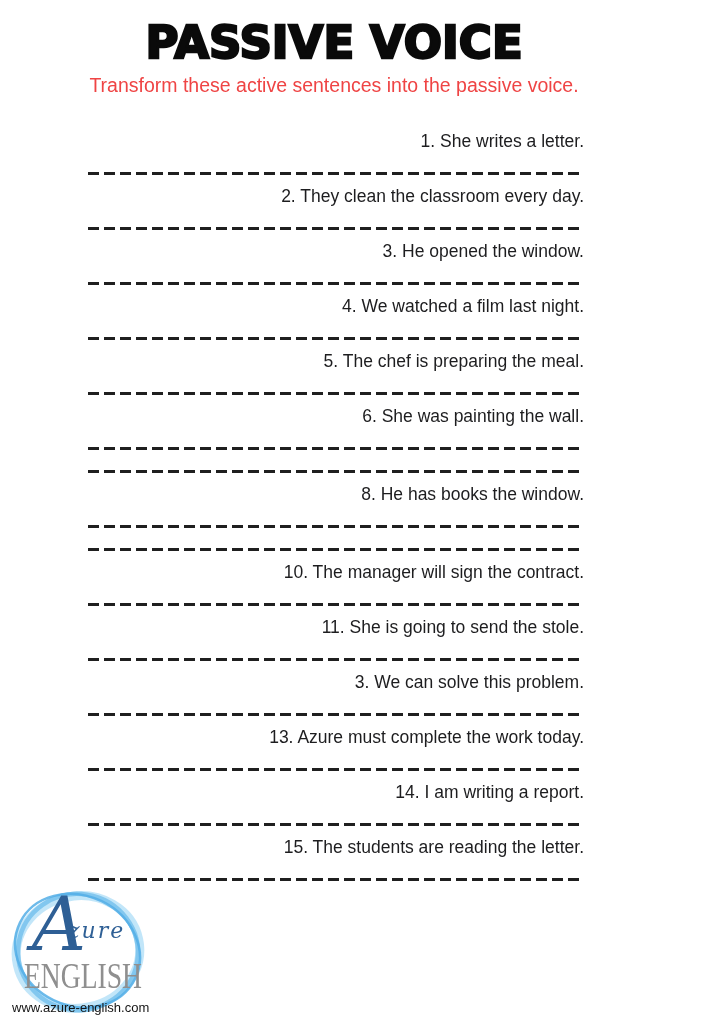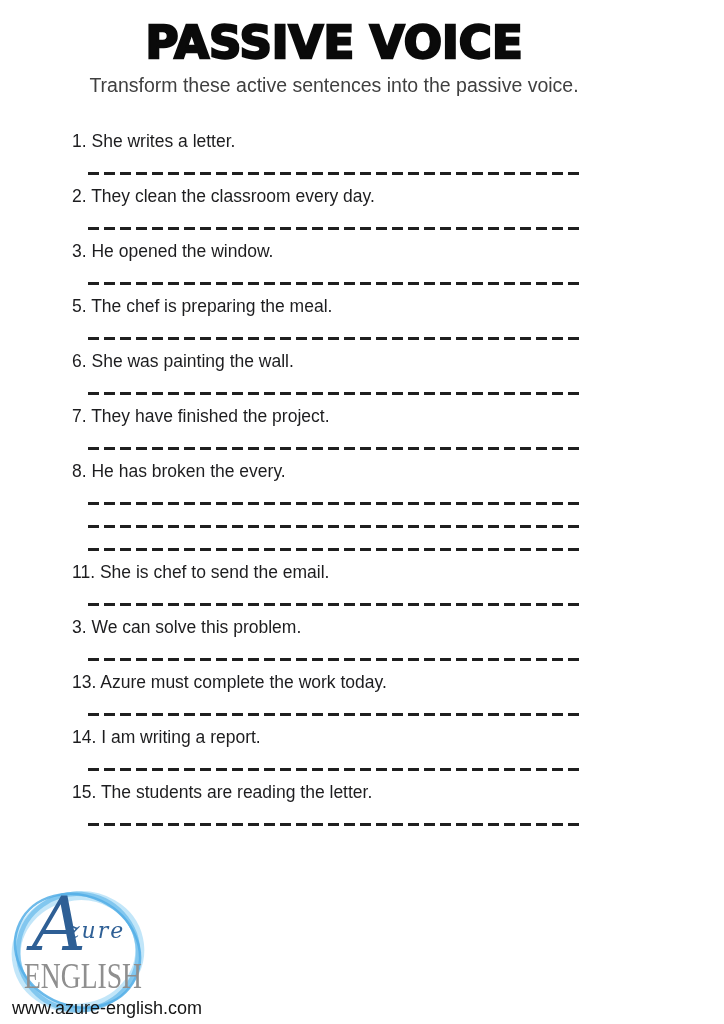--- a/index.html
+++ b/index.html
@@ -19,55 +19,56 @@
     font-size: 45px;
     line-height: 50px;
     color: #0a0a0a;
     -webkit-text-stroke: 2.4px #0a0a0a;
     letter-spacing: 0px;
   }
   .subtitle {
     margin-top: 5px;
     font-size: 19.5px;
     line-height: 24px;
-    color: #404040;
+    color: #ef4444;
   }
 
   .list {
     position: relative; z-index: 2;
     margin-top: 33px;
     padding: 0 84px 0 72px;
   }
   .item { margin-bottom: 10px; }
   .sentence {
     margin: 0;
     font-size: 17.5px;
     line-height: 22px;
     color: #1d1d1f;
+    text-align: right;
   }
   .blank {
     margin-top: 20px;
     margin-left: 16px;
     height: 3px;
     background: repeating-linear-gradient(90deg,
       #1f1f1f 0px, #1f1f1f 11px,
       transparent 11px, transparent 16px);
   }
 
   .logo {
     position: absolute; left: 4px; top: 884px;
     width: 150px; height: 135px;
     z-index: 1;
   }
 
   .footer {
     position: absolute; left: 0; right: 0; bottom: 4px;
     display: flex; justify-content: space-between;
     padding: 0 14px 0 12px;
-    font-size: 18px; line-height: 24px;
+    font-size: 13px; line-height: 24px;
     color: #141414;
     z-index: 3;
   }
 </style>
 </head>
 <body>
 
 <div class="page">
 
   <div class="header">
@@ -85,51 +86,55 @@
     <div class="item">
       <p class="sentence"><span>2.</span> <span>They clean the classroom every day.</span></p>
       <div class="blank"></div>
     </div>
 
     <div class="item">
       <p class="sentence"><span>3.</span> <span>He opened the window.</span></p>
       <div class="blank"></div>
     </div>
 
+    <div class="item">
+      <p class="sentence"><span>4.</span> <span>We watched a film last night.</span></p>
+      <div class="blank"></div>
+    </div>
 
     <div class="item">
       <p class="sentence"><span>5.</span> <span>The chef is preparing the meal.</span></p>
       <div class="blank"></div>
     </div>
 
     <div class="item">
       <p class="sentence"><span>6.</span> <span>She was painting the wall.</span></p>
       <div class="blank"></div>
     </div>
 
     <div class="item">
-      <p class="sentence"><span>7.</span> <span>They have finished the project.</span></p>
       <div class="blank"></div>
     </div>
 
     <div class="item">
-      <p class="sentence"><span>8.</span> <span>He has broken the every.</span></p>
+      <p class="sentence"><span>8.</span> <span>He has books the window.</span></p>
       <div class="blank"></div>
     </div>
 
     <div class="item">
       <div class="blank"></div>
     </div>
 
     <div class="item">
+      <p class="sentence"><span>10.</span> <span>The manager will sign the contract.</span></p>
       <div class="blank"></div>
     </div>
 
     <div class="item">
-      <p class="sentence"><span>11.</span> <span>She is chef to send the email.</span></p>
+      <p class="sentence"><span>11.</span> <span>She is going to send the stole.</span></p>
       <div class="blank"></div>
     </div>
 
     <div class="item">
       <p class="sentence"><span>3.</span> <span>We can solve this problem.</span></p>
       <div class="blank"></div>
     </div>
 
     <div class="item">
       <p class="sentence"><span>13.</span> <span>Azure must complete the work today.</span></p>

